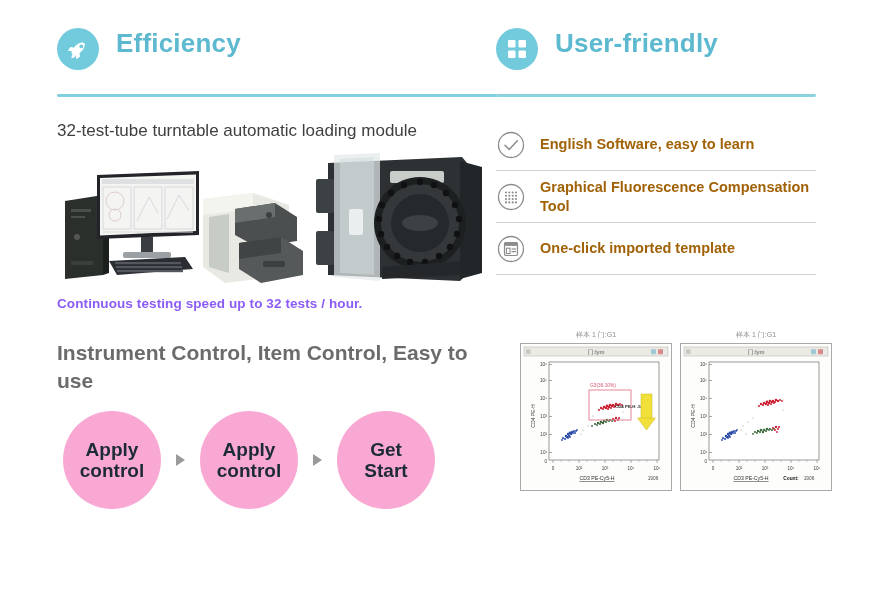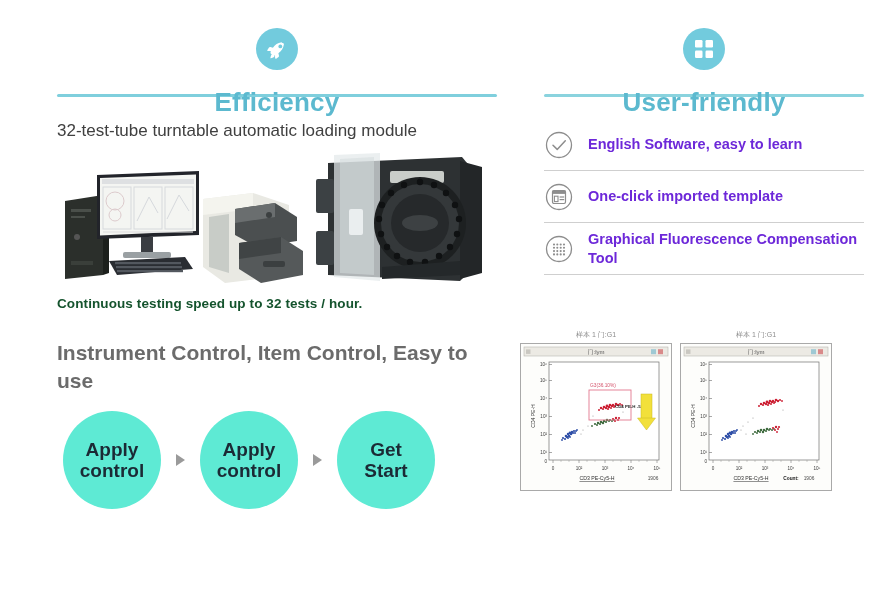--- a/index.html
+++ b/index.html
@@ -7,24 +7,24 @@
     width: 888px; height: 590px;
     background: #ffffff;
     font-family: "Liberation Sans", sans-serif;
     overflow: hidden;
     position: relative;
   }
   .page { position: absolute; inset: 0; }
 
   
   .col-left  { position: absolute; left: 57px;  top: 28px; width: 440px; }
-  .col-right { position: absolute; left: 544px; top: 28px; width: 320px; }
+  .col-right { position: absolute; left: 496px; top: 28px; width: 320px; }
 
   
-  .sec-head { display: flex; align-items: center; gap: 17px; height: 54px; flex-direction: column; }
+  .sec-head { display: flex; align-items: flex-start; gap: 17px; height: 54px; }
   .hicon {
     width: 42px; height: 42px; border-radius: 50%;
     background: #72cbdd; flex: 0 0 42px;
     display: flex; align-items: center; justify-content: center;
   }
   .hicon svg { display: block; }
   .sec-title {
     font-size: 26px; font-weight: bold; color: #5cb9cf;
     letter-spacing: .2px; white-space: nowrap;
   }
@@ -37,35 +37,35 @@
     font-size: 17px; font-weight: normal; color: #404040;
     line-height: 1.4; width: 400px;
   }
   .photos { position: relative; height: 145px; margin-top: 6px; }
   .photo-a { position: absolute; left: 0;   top: 8px;  width: 250px; height: 130px; }
   .photo-b { position: absolute; left: 253px; top: 0;  width: 185px; height: 138px; }
   .photo-a svg, .photo-b svg { display: block; }
 
   .caption {
     margin-top: 2px;
-    font-size: 13.5px; font-weight: bold; color: #14532d;
+    font-size: 13.5px; font-weight: bold; color: #8b5cf6;
     letter-spacing: .1px;
   }
 
   .subhead {
     margin-top: 28px;
     font-size: 21px; font-weight: bold; color: #6b6b6b;
     line-height: 1.35; width: 445px;
   }
 
   
   .flow { display: flex; align-items: center; margin-top: 16px; margin-left: 6px; }
   .bubble {
     width: 98px; height: 98px; border-radius: 50%;
-    background: #5eead4;
+    background: #f9a8d4;
     display: flex; align-items: center; justify-content: center;
     text-align: center;
     color: #1b2a35; font-size: 19px; font-weight: bold; line-height: 1.12;
     flex: 0 0 98px;
   }
   .flow-arrow {
     width: 0; height: 0; margin: 0 15px;
     border-left: 9px solid #9a9a9a;
     border-top: 6px solid transparent;
     border-bottom: 6px solid transparent;
@@ -76,21 +76,21 @@
   .features { margin-top: 22px; }
   .feat {
     display: flex; align-items: center; gap: 14px;
     min-height: 52px; padding: 6px 0;
     border-bottom: 1px solid #cfcfcf;
   }
   .feat:last-child { border-bottom: 1px solid #cfcfcf; }
   .feat-icon { flex: 0 0 30px; width: 30px; height: 30px; }
   .feat-icon svg { display: block; }
   .feat-label {
-    font-size: 14.5px; font-weight: bold; color: #6d28d9; line-height: 1.3;
+    font-size: 14.5px; font-weight: bold; color: #a16207; line-height: 1.3;
   }
 
   
   .plots { position: absolute; left: 520px; top: 330px; display: flex; gap: 8px; }
   .plot-box { width: 152px; }
   .plot-cap {
     text-align: center; font-size: 7px; color: #8c8c8c;
     margin-bottom: 3px; height: 10px;
   }
   .plot-frame {
@@ -261,34 +261,20 @@
     <div class="features">
 
       <div class="feat">
         <span class="feat-icon">
           <svg width="30" height="30" viewBox="0 0 30 30">
             <circle cx="15" cy="15" r="12.5" fill="none" stroke="#8d8d8d" stroke-width="1.3"></circle>
             <path d="M9 15.3 L13.2 19.4 L21.3 10.8" fill="none" stroke="#8d8d8d" stroke-width="1.5" stroke-linecap="round" stroke-linejoin="round"></path>
           </svg>
         </span>
         <span class="feat-label">English Software, easy to learn</span>
-      </div>
-
-      <div class="feat">
-        <span class="feat-icon">
-          <svg width="30" height="30" viewBox="0 0 30 30">
-            <circle cx="15" cy="15" r="12.5" fill="none" stroke="#8d8d8d" stroke-width="1.3"></circle>
-            <rect x="8.5" y="8.5" width="13" height="13" rx="1.4" fill="none" stroke="#8d8d8d" stroke-width="1.2"></rect>
-            <rect x="8.5" y="8.5" width="13" height="3.4" fill="#8d8d8d"></rect>
-            <rect x="10.4" y="14.2" width="3.6" height="5.4" fill="none" stroke="#8d8d8d" stroke-width="1.1"></rect>
-            <rect x="15.6" y="14.4" width="4.6" height="1.2" fill="#8d8d8d"></rect>
-            <rect x="15.6" y="17" width="4.6" height="1.2" fill="#8d8d8d"></rect>
-          </svg>
-        </span>
-        <span class="feat-label">One-click imported template</span>
       </div>
 
       <div class="feat">
         <span class="feat-icon">
           <svg width="30" height="30" viewBox="0 0 30 30">
             <circle cx="15" cy="15" r="12.5" fill="none" stroke="#8d8d8d" stroke-width="1.3"></circle>
             <g fill="#8d8d8d">
               <circle cx="10" cy="10.5" r="1.05"></circle>
                 <circle cx="13.3" cy="10.5" r="1.05"></circle>
                 <circle cx="16.7" cy="10.5" r="1.05"></circle>
@@ -303,20 +289,34 @@
                 <circle cx="20" cy="17.1" r="1.05"></circle>
               <circle cx="10" cy="20.4" r="1.05"></circle>
                 <circle cx="13.3" cy="20.4" r="1.05"></circle>
                 <circle cx="16.7" cy="20.4" r="1.05"></circle>
                 <circle cx="20" cy="20.4" r="1.05"></circle>
             </g>
           </svg>
         </span>
         <span class="feat-label">Graphical Fluorescence Compensation Tool</span>
       </div>
+
+      <div class="feat">
+        <span class="feat-icon">
+          <svg width="30" height="30" viewBox="0 0 30 30">
+            <circle cx="15" cy="15" r="12.5" fill="none" stroke="#8d8d8d" stroke-width="1.3"></circle>
+            <rect x="8.5" y="8.5" width="13" height="13" rx="1.4" fill="none" stroke="#8d8d8d" stroke-width="1.2"></rect>
+            <rect x="8.5" y="8.5" width="13" height="3.4" fill="#8d8d8d"></rect>
+            <rect x="10.4" y="14.2" width="3.6" height="5.4" fill="none" stroke="#8d8d8d" stroke-width="1.1"></rect>
+            <rect x="15.6" y="14.4" width="4.6" height="1.2" fill="#8d8d8d"></rect>
+            <rect x="15.6" y="17" width="4.6" height="1.2" fill="#8d8d8d"></rect>
+          </svg>
+        </span>
+        <span class="feat-label">One-click imported template</span>
+      </div>
     </div>
   </div>
 
   <div class="plots">
 
     <div class="plot-box">
       <div class="plot-cap">样本 1 门:G1</div>
       <div class="plot-frame">
         <svg width="146" height="142" viewBox="0 0 146 142">
           <rect width="146" height="142" fill="#fdfdfb"></rect>

